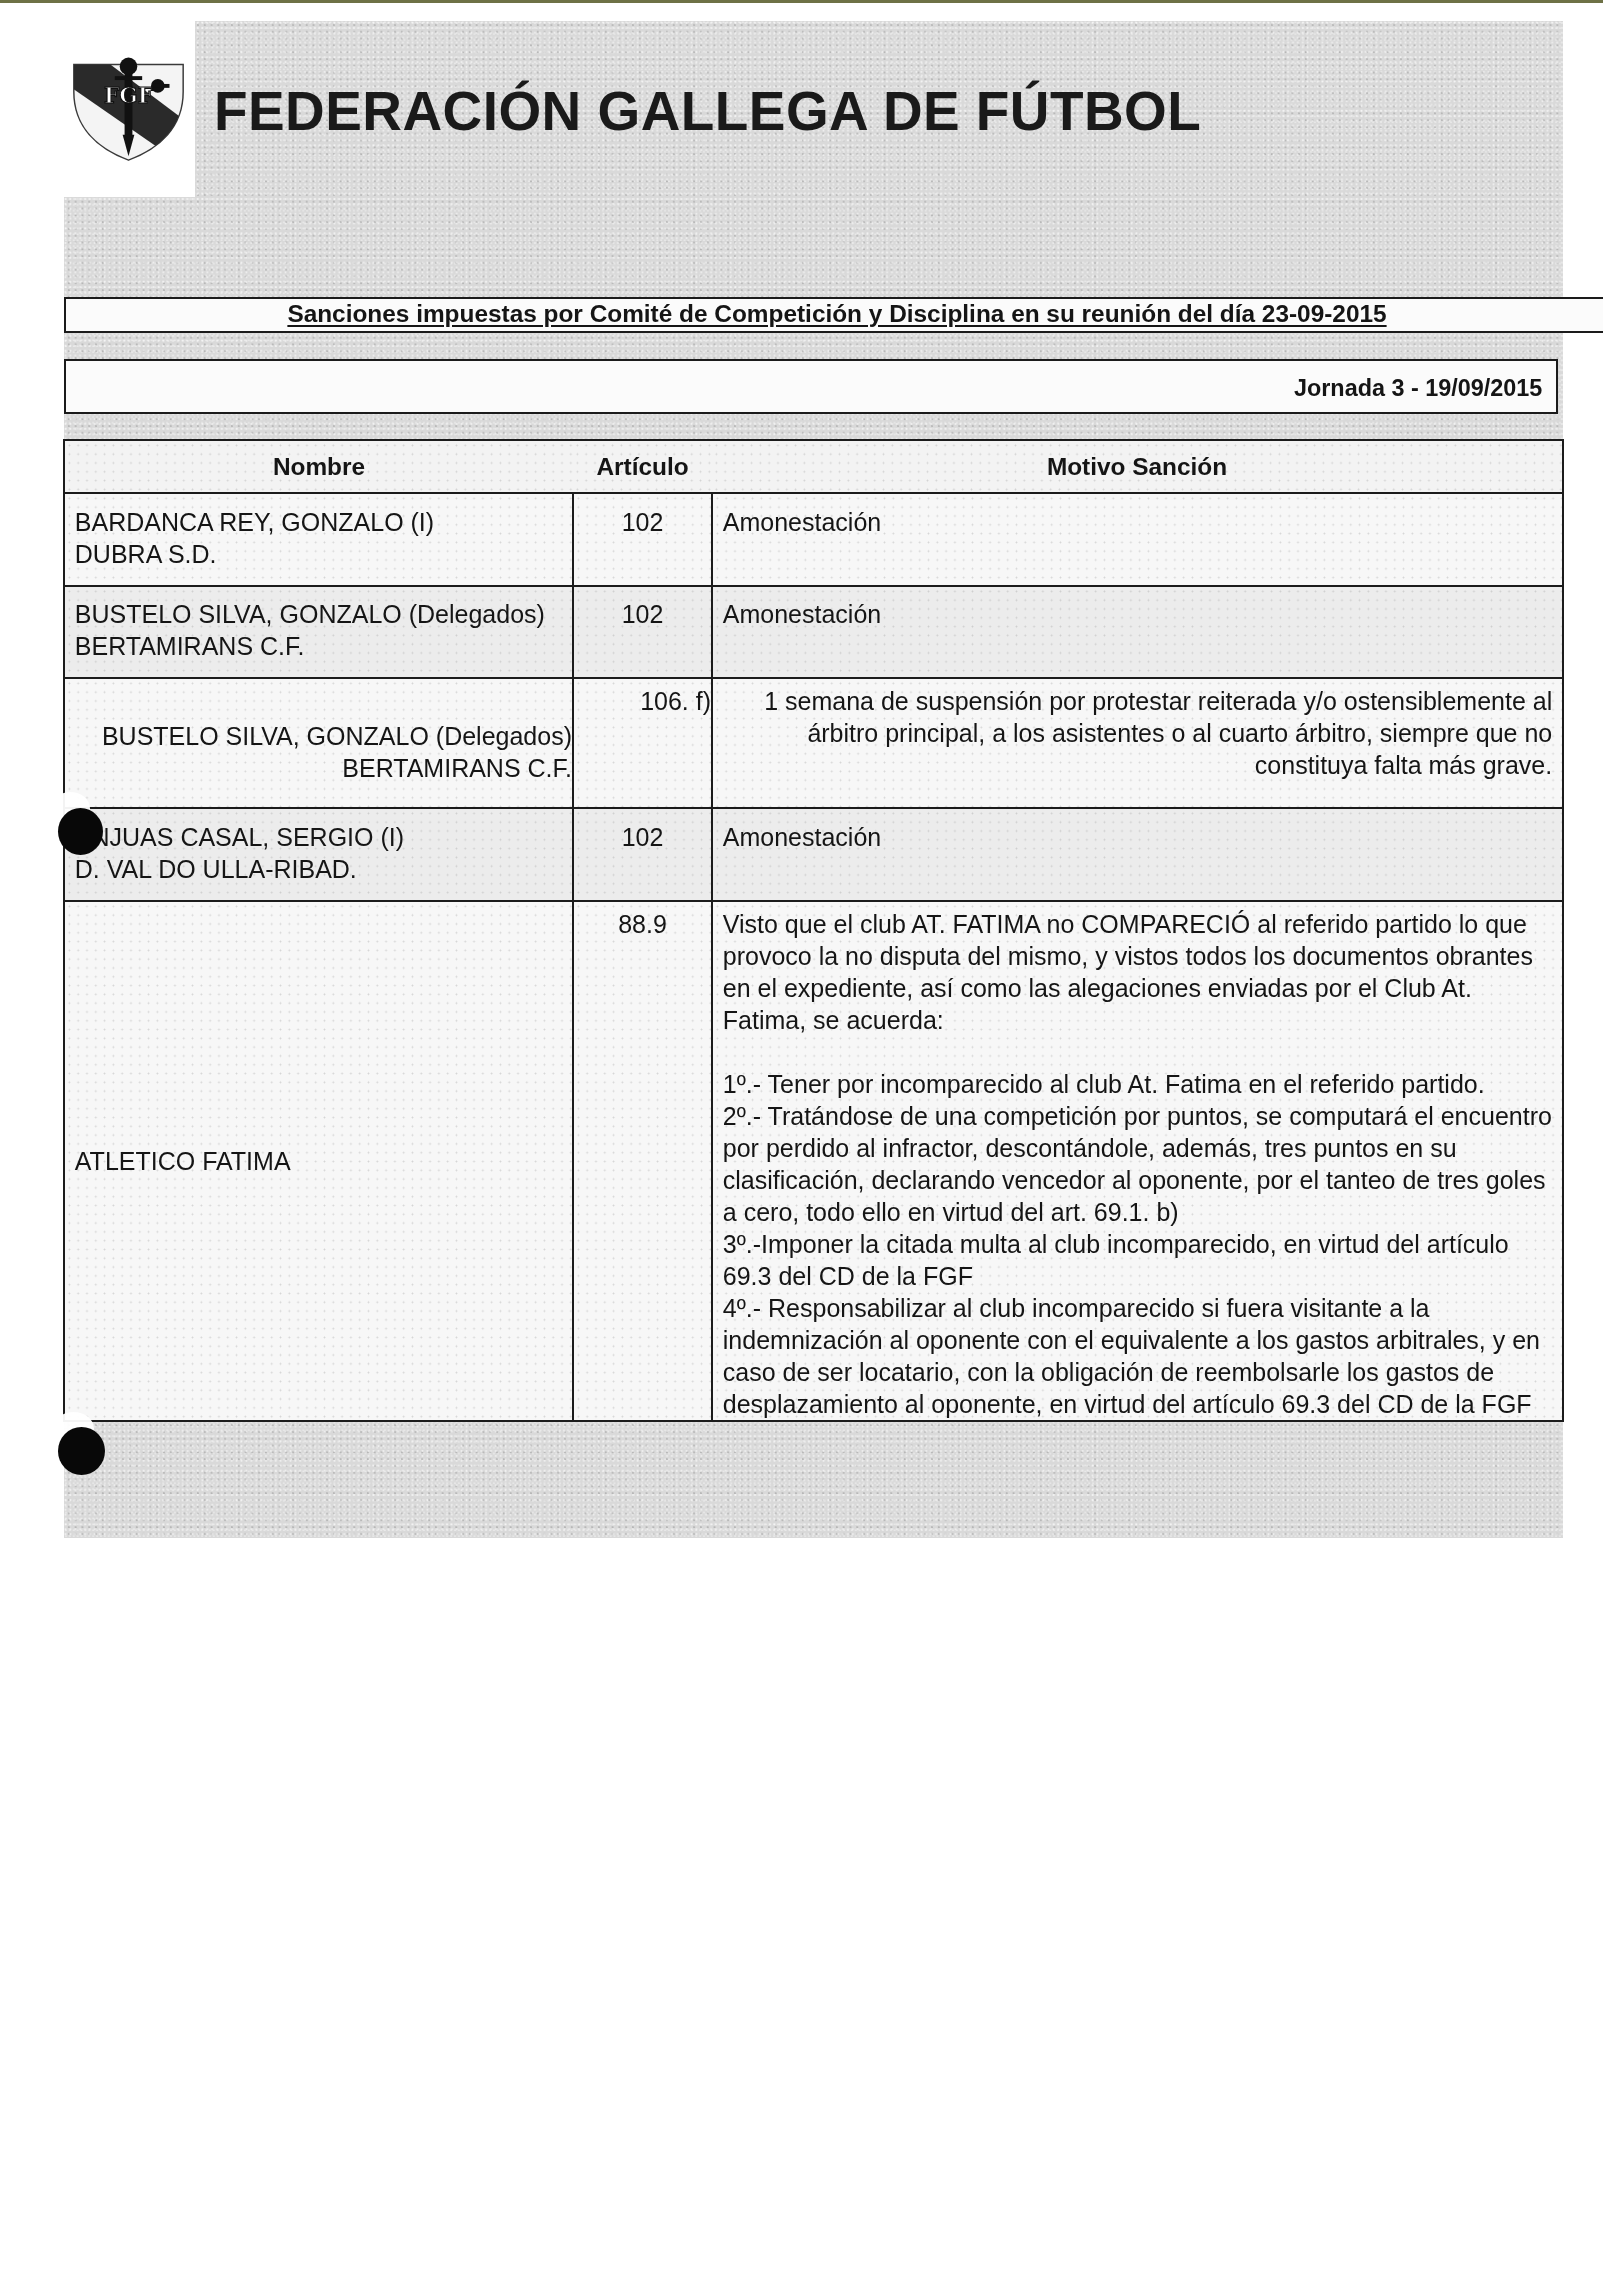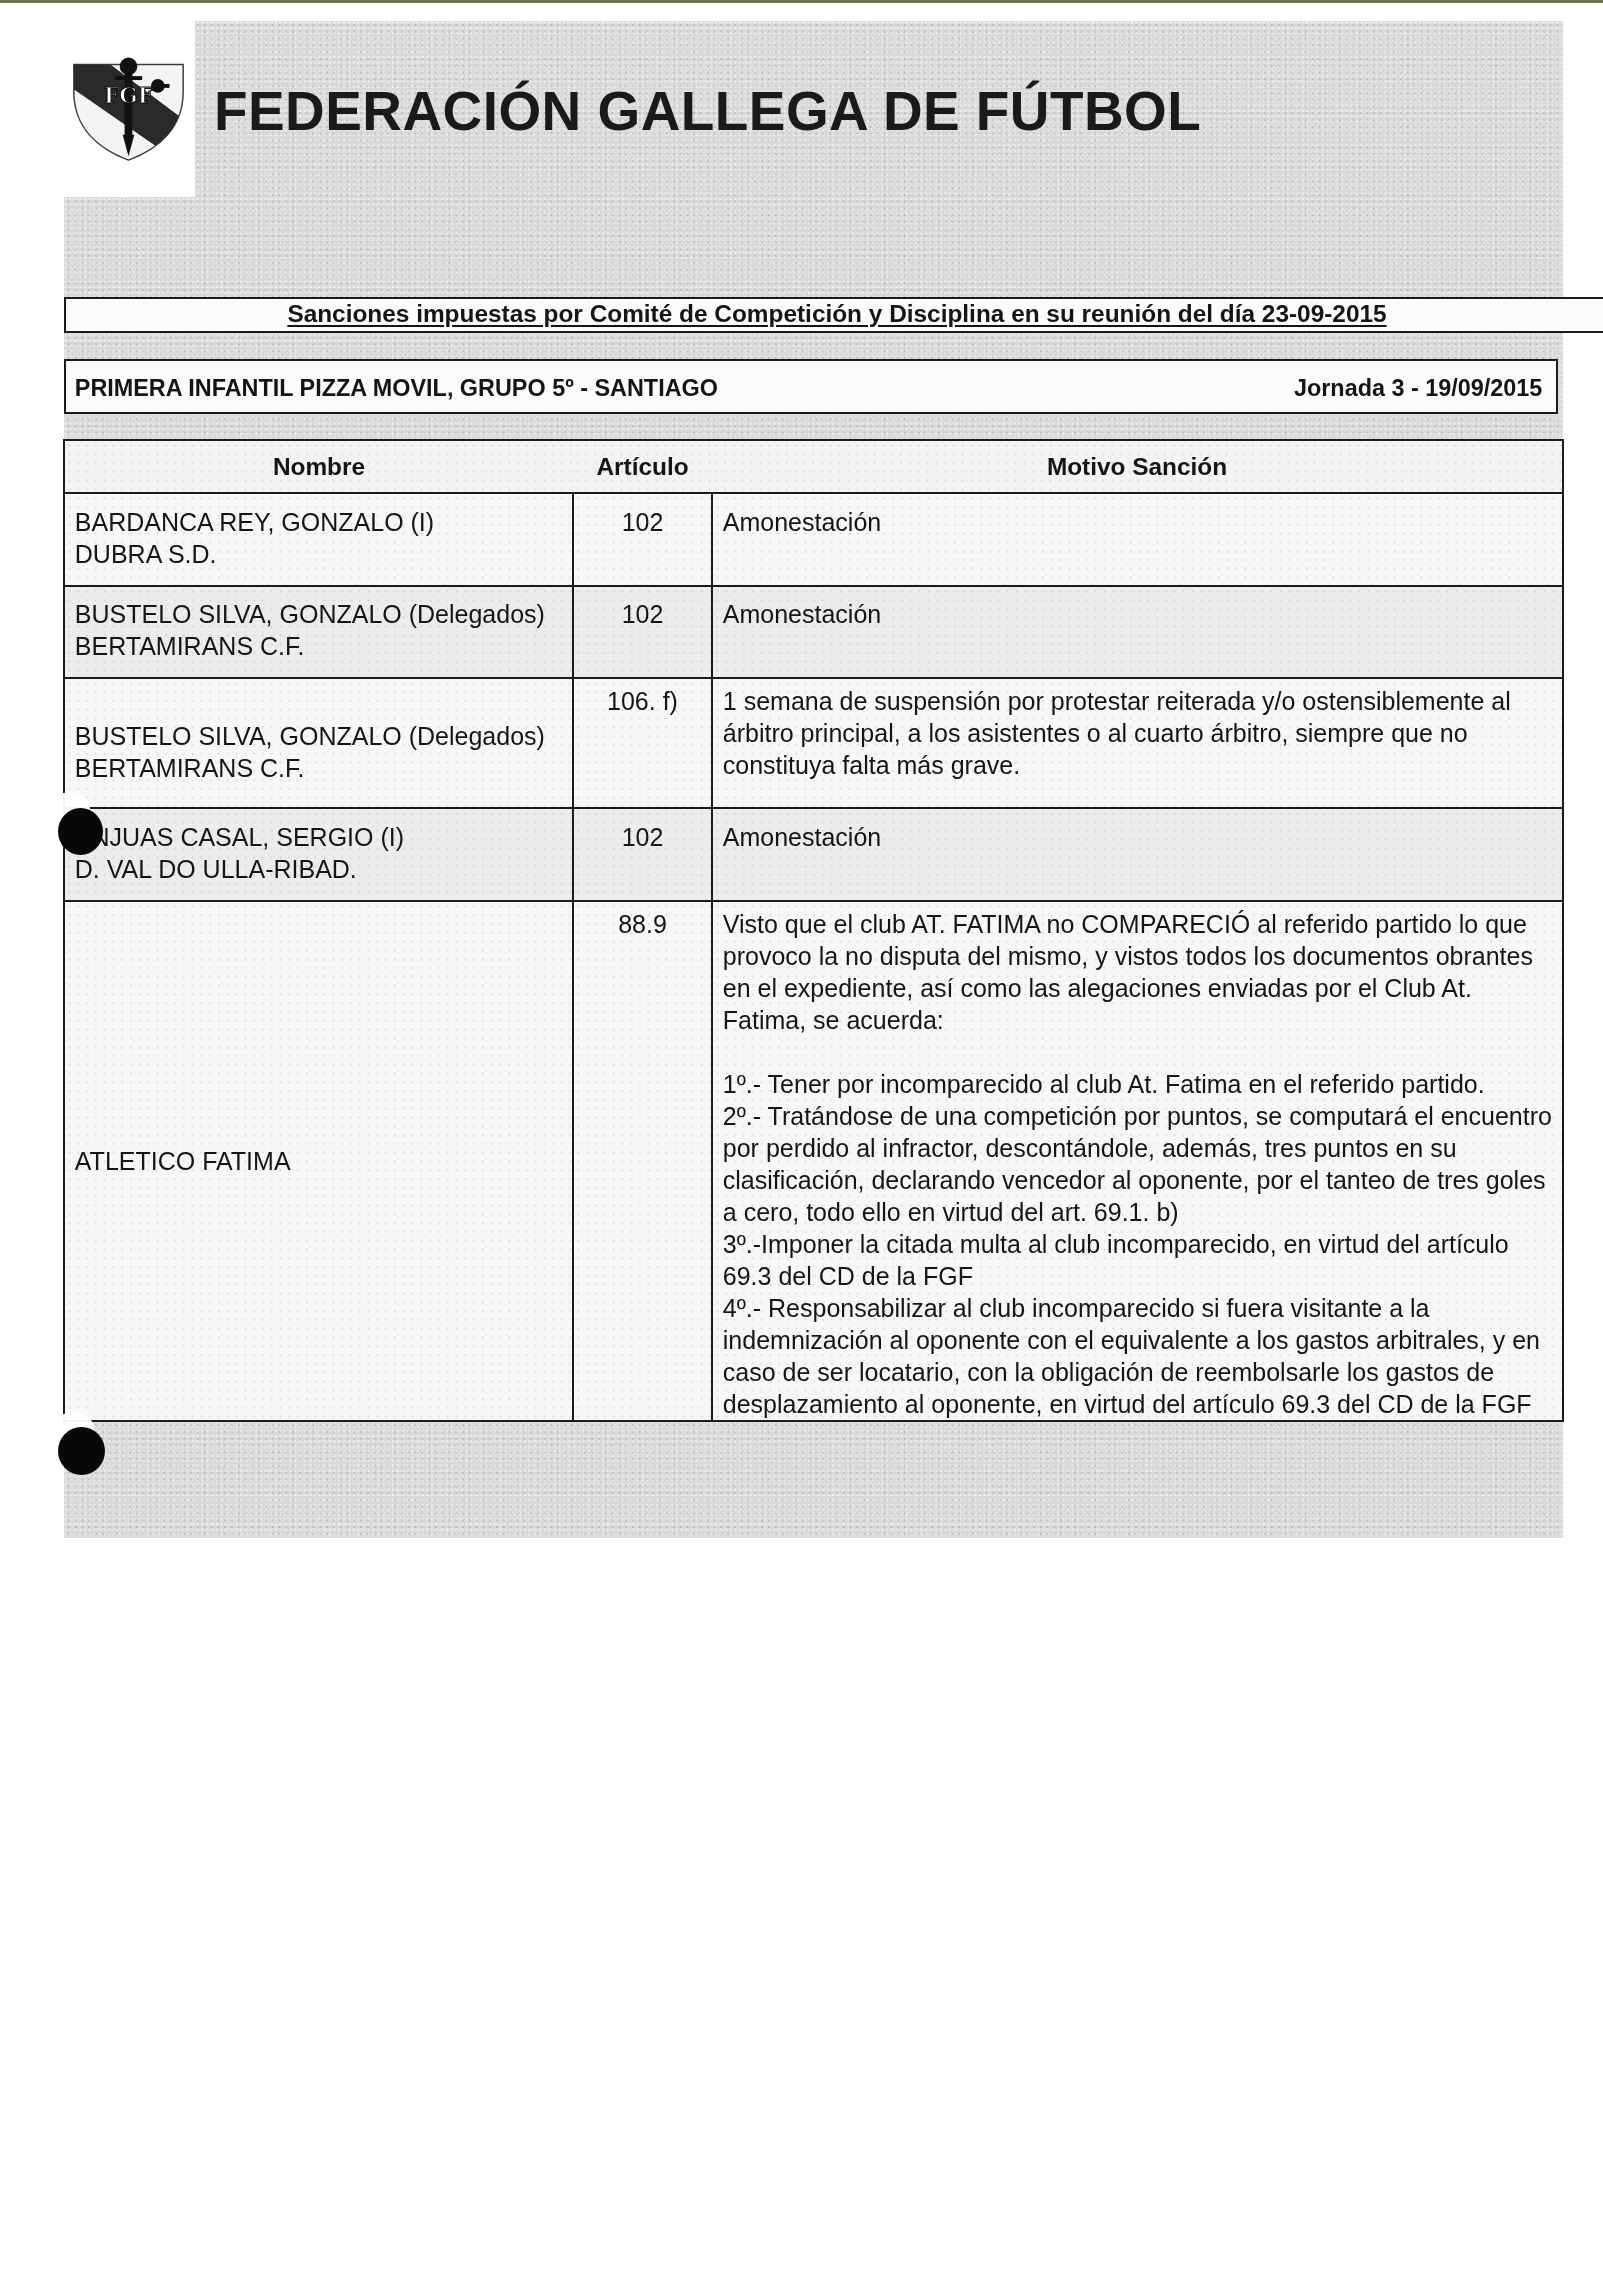--- a/index.html
+++ b/index.html
@@ -57,21 +57,21 @@
     font-size: 24.4px; font-weight: bold; height: 51px; vertical-align: middle; text-align: center;
     background-color: #f3f3f3;
   }
   table.sanctions th.h-name { border-right: none; }
   table.sanctions th.h-art { border-left: none; border-right: none; }
   table.sanctions th.h-mot { border-left: none; }
   .c-name { font-size: 25px; line-height: 32px; padding: 11.7px 0 0 9.8px !important; white-space: pre-line; }
   .c-art { font-size: 25px; line-height: 32px; text-align: center; padding-top: 11.7px !important; }
   .c-mot { font-size: 25px; line-height: 32px; padding: 11.7px 9.8px 0 9.8px !important; white-space: pre-line; }
   tr.r-short td { height: 79px; }
-  tr.r-mid td { height: 110px; }
+  tr.r-mid td { height: 110px; text-align: right; }
   tr.r-alt td { background-color: #ececec; }
   .c-name.center-v { vertical-align: middle; padding-top: 0 !important; }
   .c-name.mid-v { vertical-align: middle; padding-top: 17.6px !important; }
   .c-art.tight { padding-top: 5.9px !important; }
   .c-mot.tight { padding-top: 5.9px !important; }
   .c-mot.long { padding-top: 5.9px !important; }
 
   .punch { position: absolute; border-radius: 50%; background: #080808; }
   .punch-halo { position: absolute; border-radius: 50%; background: rgba(255,255,255,0.95); }
 </style>
@@ -101,21 +101,20 @@
   <rect x="90" y="44" width="16" height="4" fill="#111"></rect>
 </svg>
 
 <div class="org-title">FEDERACIÓN GALLEGA DE FÚTBOL</div>
 
 <div class="title-box">
   <div class="txt">Sanciones impuestas por Comité de Competición y Disciplina en su reunión del día 23-09-2015</div>
 </div>
 
 <div class="comp-box">
-  <div class="left">PRIMERA INFANTIL PIZZA MOVIL,  GRUPO 5º - SANTIAGO</div>
   <div class="right">Jornada 3 - 19/09/2015</div>
 </div>
 
 <table class="sanctions">
   <colgroup>
     <col style="width:509px">
     <col style="width:139px">
     <col style="width:851px">
   </colgroup>
   <thead>

